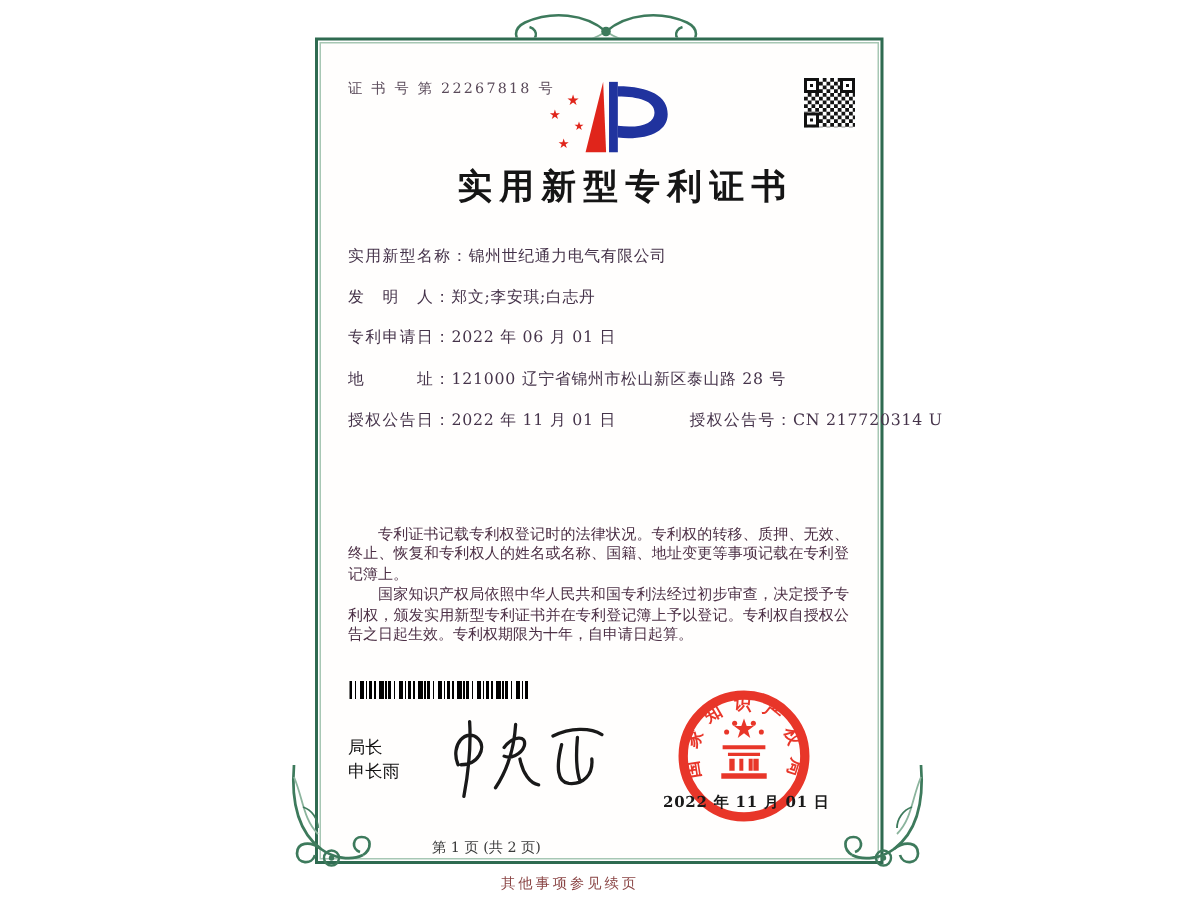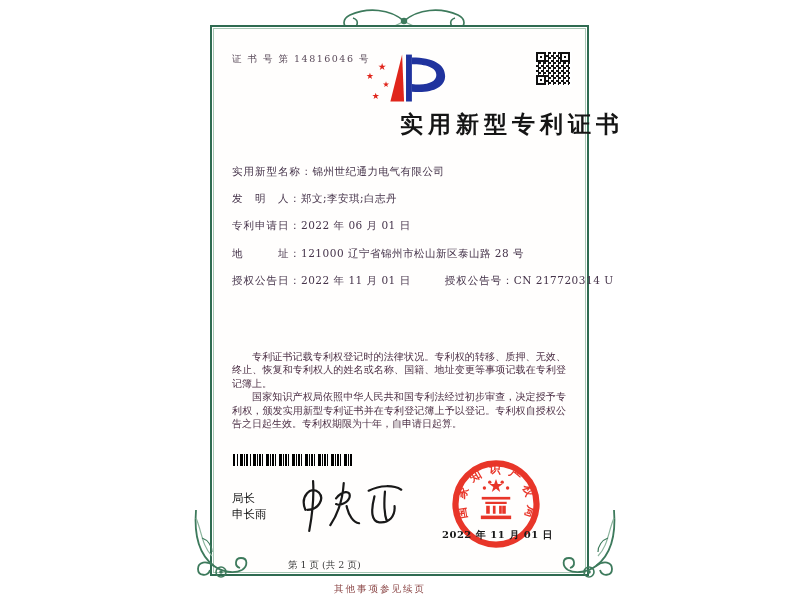--- a/index.html
+++ b/index.html
@@ -23,31 +23,31 @@
 
   
   .cert-no { position:absolute; left:232px; top:53px; font-size:9.5px; letter-spacing:1.5px; color:#5a4a5a; }
   .qr { position:absolute; left:536px; top:52px; width:34px; height:33px;
         background: repeating-conic-gradient(#141414 0% 25%, #ffffff 0% 50%);
         background-size:5px 5px; outline:2px solid #fff; }
   .qr-finder { position:absolute; width:10px; height:10px; border:2px solid #111; background:#fff; }
   .qr-finder::after { content:""; position:absolute; inset:2px; background:#111; }
   .qr-f-tl { left:0; top:0; } .qr-f-tr { right:0; top:0; } .qr-f-bl { left:0; bottom:0; }
   .logo { position:absolute; left:363px; top:52px; width:88px; height:56px; }
-  .title { position:absolute; left:210px; top:109px; width:414px; text-align:right;
+  .title { position:absolute; left:210px; top:109px; width:414px; text-align:center;
            font-size:23px; font-weight:bold; letter-spacing:5px; color:#151515; }
 
   
   .fields { position:absolute; left:232px; top:166px; width:340px;
             display:flex; flex-direction:column; gap:16.2px;
             font-size:10.5px; line-height:11px; color:#45334a; }
   .field-row { white-space:nowrap; }
   .f-label { letter-spacing:1px; }
   .f-value { letter-spacing:0.5px; }
-  .gap2 { margin-left:34px; letter-spacing:1px; }
+  .gap2 { margin-left:49px; letter-spacing:1px; }
 
   
   .paras { position:absolute; left:232px; top:350px; width:334px;
            font-size:10px; line-height:13.4px; color:#4c2f45; text-align:justify; }
   .paras p { text-indent:2em; }
 
   
   .barcode { position:absolute; left:233px; top:454px; width:119px; height:12px;
      background: repeating-linear-gradient(90deg,
        #000 0 2px, #fff 2px 3.5px, #000 3.5px 4.5px, #fff 4.5px 7px,
@@ -77,21 +77,21 @@
       <path d="M66,16 C52,4 30,2 12,10 C4,14 4,22 12,23 C20,24 22,15 15,13"></path>
       <path d="M66,16 C54,24 38,27 24,23" stroke="#8bb49d" stroke-width="1.2"></path>
       <path d="M66,16 C80,4 102,2 120,10 C128,14 128,22 120,23 C112,24 110,15 117,13"></path>
       <path d="M66,16 C78,24 94,27 108,23" stroke="#8bb49d" stroke-width="1.2"></path>
     </g>
     <circle cx="66" cy="16" r="3.2" fill="#3d7a5c"></circle>
   </svg>
 
   <div class="frame"></div>
 
-  <div class="cert-no">证 书 号 第 14816046 号</div>
+  <div class="cert-no">证 书 号 第 22267818 号</div>
 
   <div class="qr">
     <span class="qr-finder qr-f-tl"></span>
     <span class="qr-finder qr-f-tr"></span>
     <span class="qr-finder qr-f-bl"></span>
   </div>
 
   <svg class="logo" viewBox="0 0 90 56">
     <text x="3" y="27" font-size="9" fill="#e0251b" font-family="'DejaVu Sans',sans-serif">★</text>
     <text x="15" y="18" font-size="10" fill="#e0251b" font-family="'DejaVu Sans',sans-serif">★</text>

